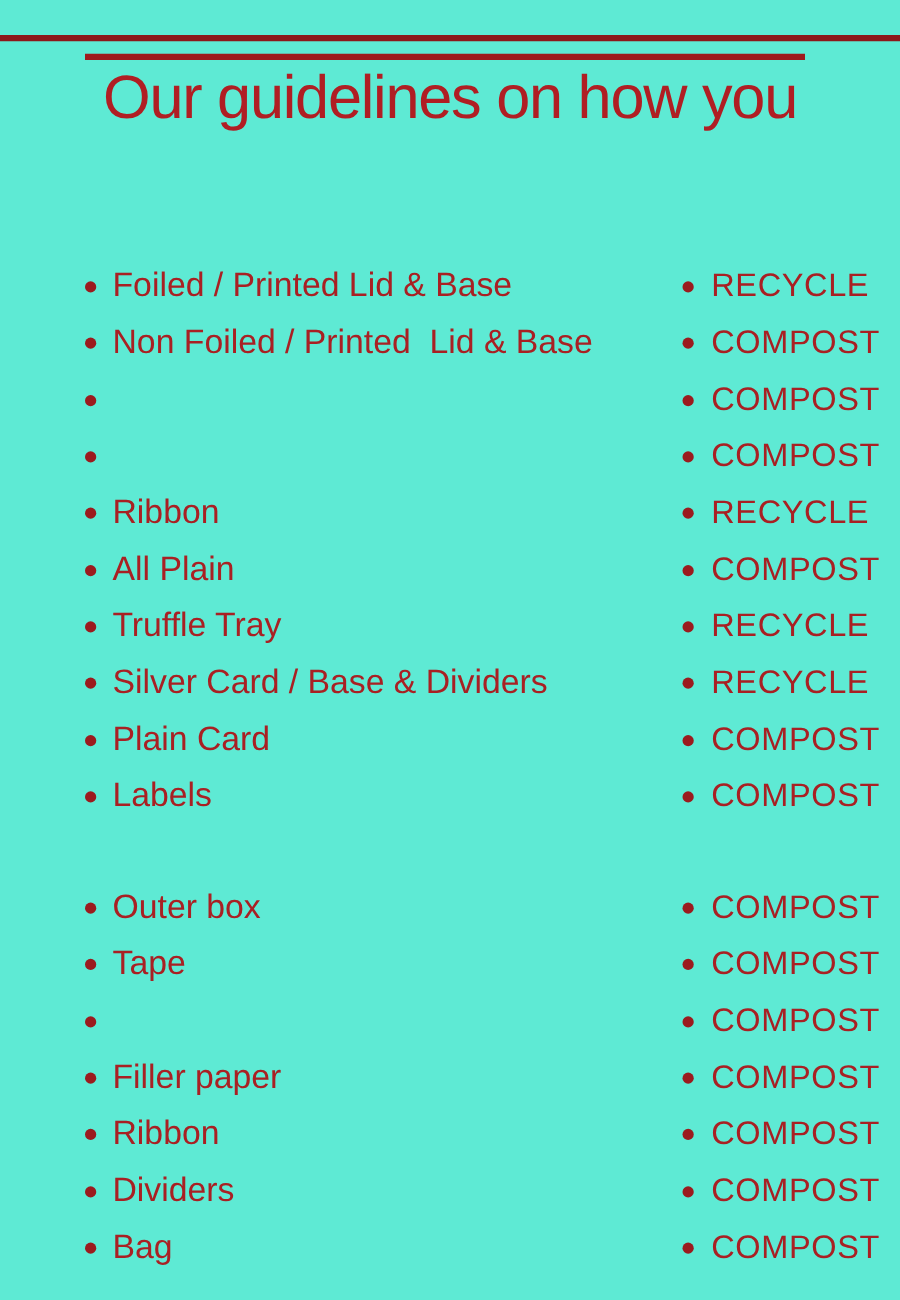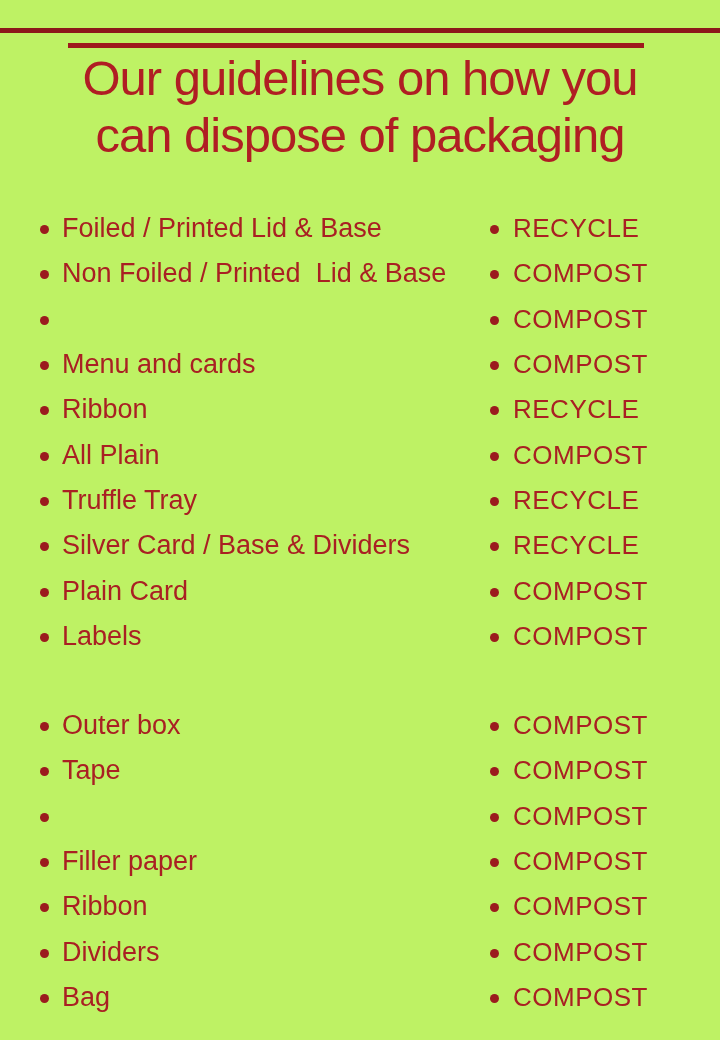--- a/index.html
+++ b/index.html
@@ -1,21 +1,21 @@
 <!DOCTYPE html>
 <html><head>
 <meta charset="utf-8">
 <style>
   * { margin: 0; padding: 0; box-sizing: border-box; }
   html, body { background: #ffffff; }
   .page {
     position: relative;
     width: 720px;
     height: 1040px;
-    background: #bef264;
+    background: #5eead4;
     overflow: hidden;
     font-family: "Liberation Sans", sans-serif;
   }
   .rule-full {
     position: absolute;
     top: 28px; left: 0;
     width: 720px; height: 5px;
     background: #8c181a;
   }
   .rule-title {
@@ -43,20 +43,21 @@
   .group + .group { margin-top: 44px; }
   .row {
     display: flex;
     align-items: center;
     height: 45.3px;
     width: 720px;
   }
   .cell {
     display: flex;
     align-items: center;
+    margin-left: 28px;
   }
   .cell-left {
     flex: 0 0 487px;
     padding-left: 40px;
   }
   .cell-right {
     flex: 1 1 auto;
     padding-left: 3px;
   }
   .bullet {
@@ -80,21 +81,20 @@
   }
 </style>
 </head>
 <body>
 
 <div class="page">
   <div class="rule-full"></div>
   <div class="rule-title"></div>
   <h1 class="title">
     <span>Our guidelines on how you</span><br>
-    <span>can dispose of packaging</span>
   </h1>
   <div class="list">
       <div class="group">
         <div class="row">
           <span class="cell cell-left">
             <span class="bullet"></span>
             <span class="item-label">Foiled / Printed Lid &amp; Base</span>
           </span>
           <span class="cell cell-right">
             <span class="bullet"></span>
@@ -116,21 +116,20 @@
             <span class="bullet"></span>
           </span>
           <span class="cell cell-right">
             <span class="bullet"></span>
             <span class="disposal-label">COMPOST</span>
           </span>
         </div>
         <div class="row">
           <span class="cell cell-left">
             <span class="bullet"></span>
-            <span class="item-label">Menu and cards</span>
           </span>
           <span class="cell cell-right">
             <span class="bullet"></span>
             <span class="disposal-label">COMPOST</span>
           </span>
         </div>
         <div class="row">
           <span class="cell cell-left">
             <span class="bullet"></span>
             <span class="item-label">Ribbon</span>

